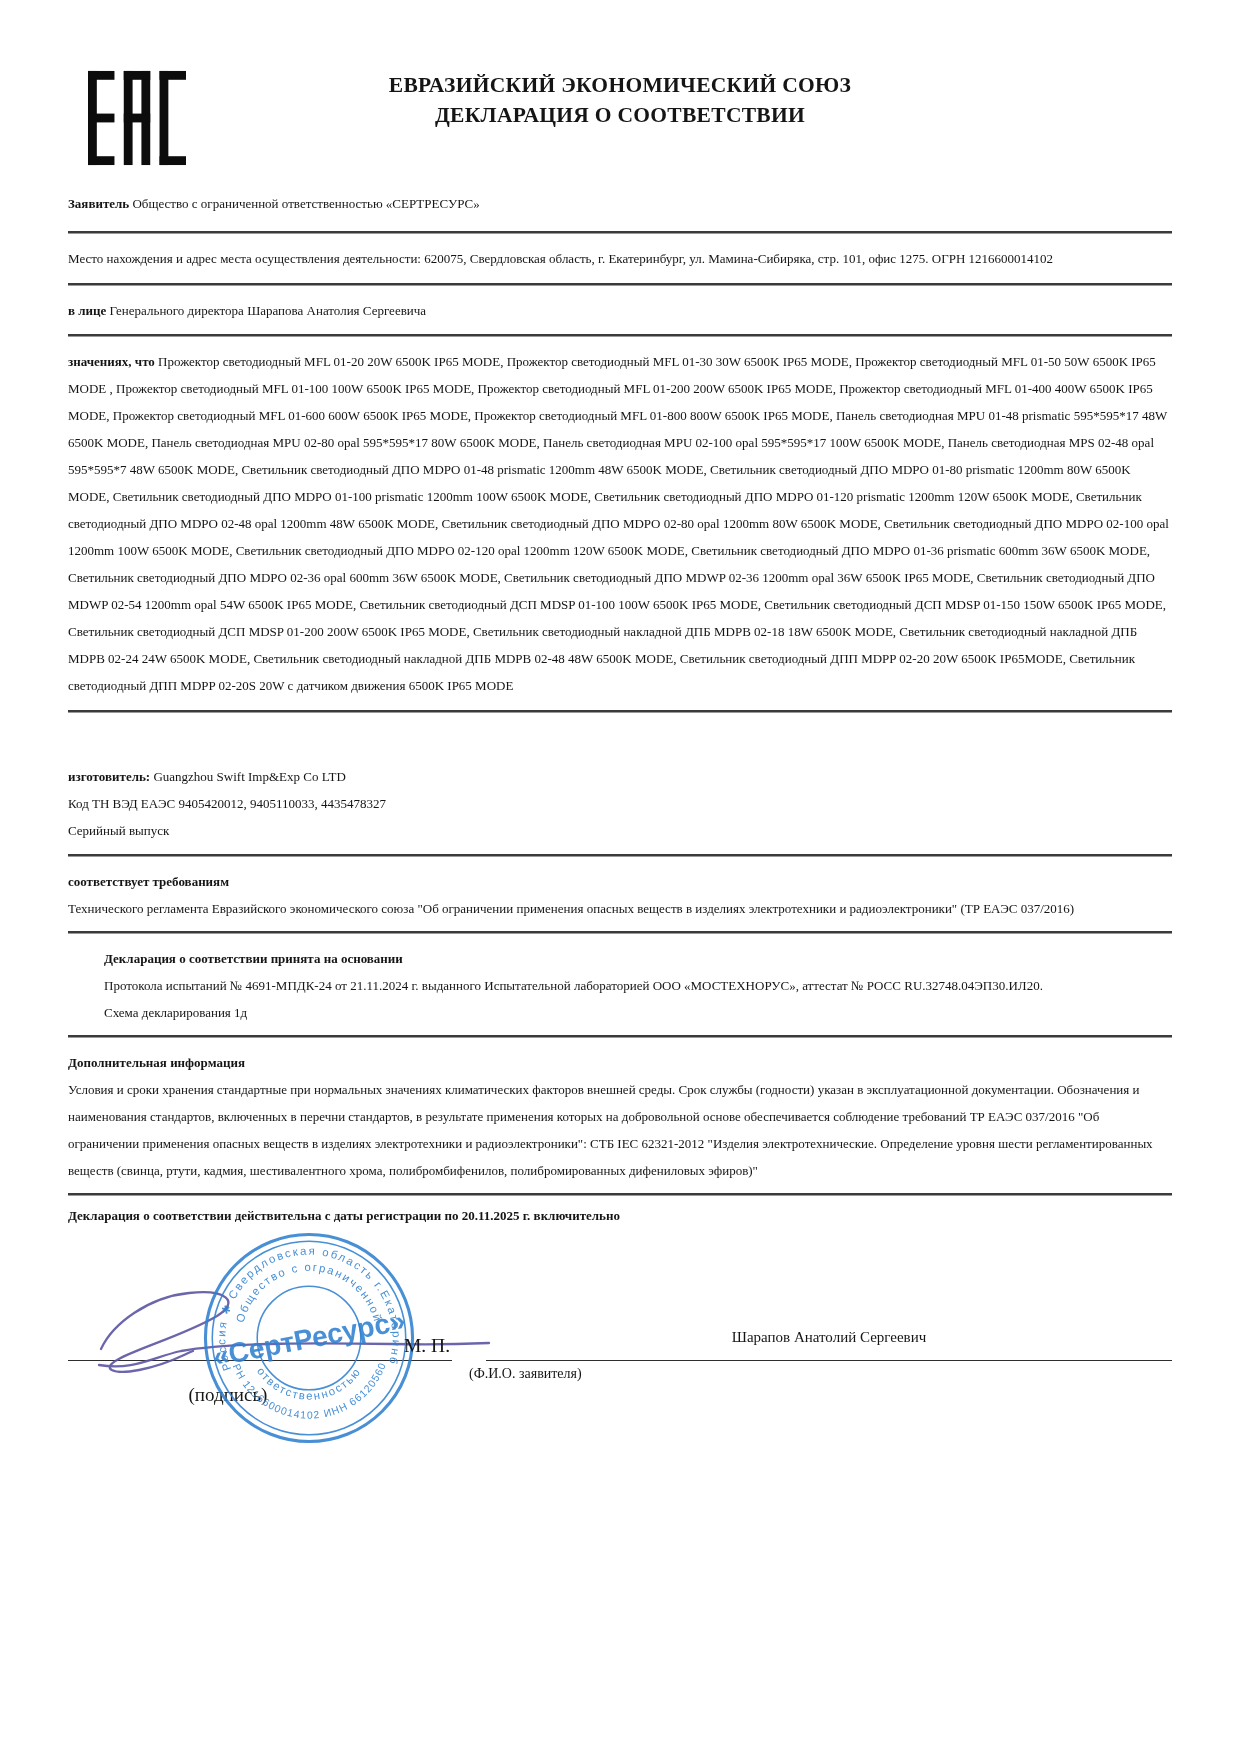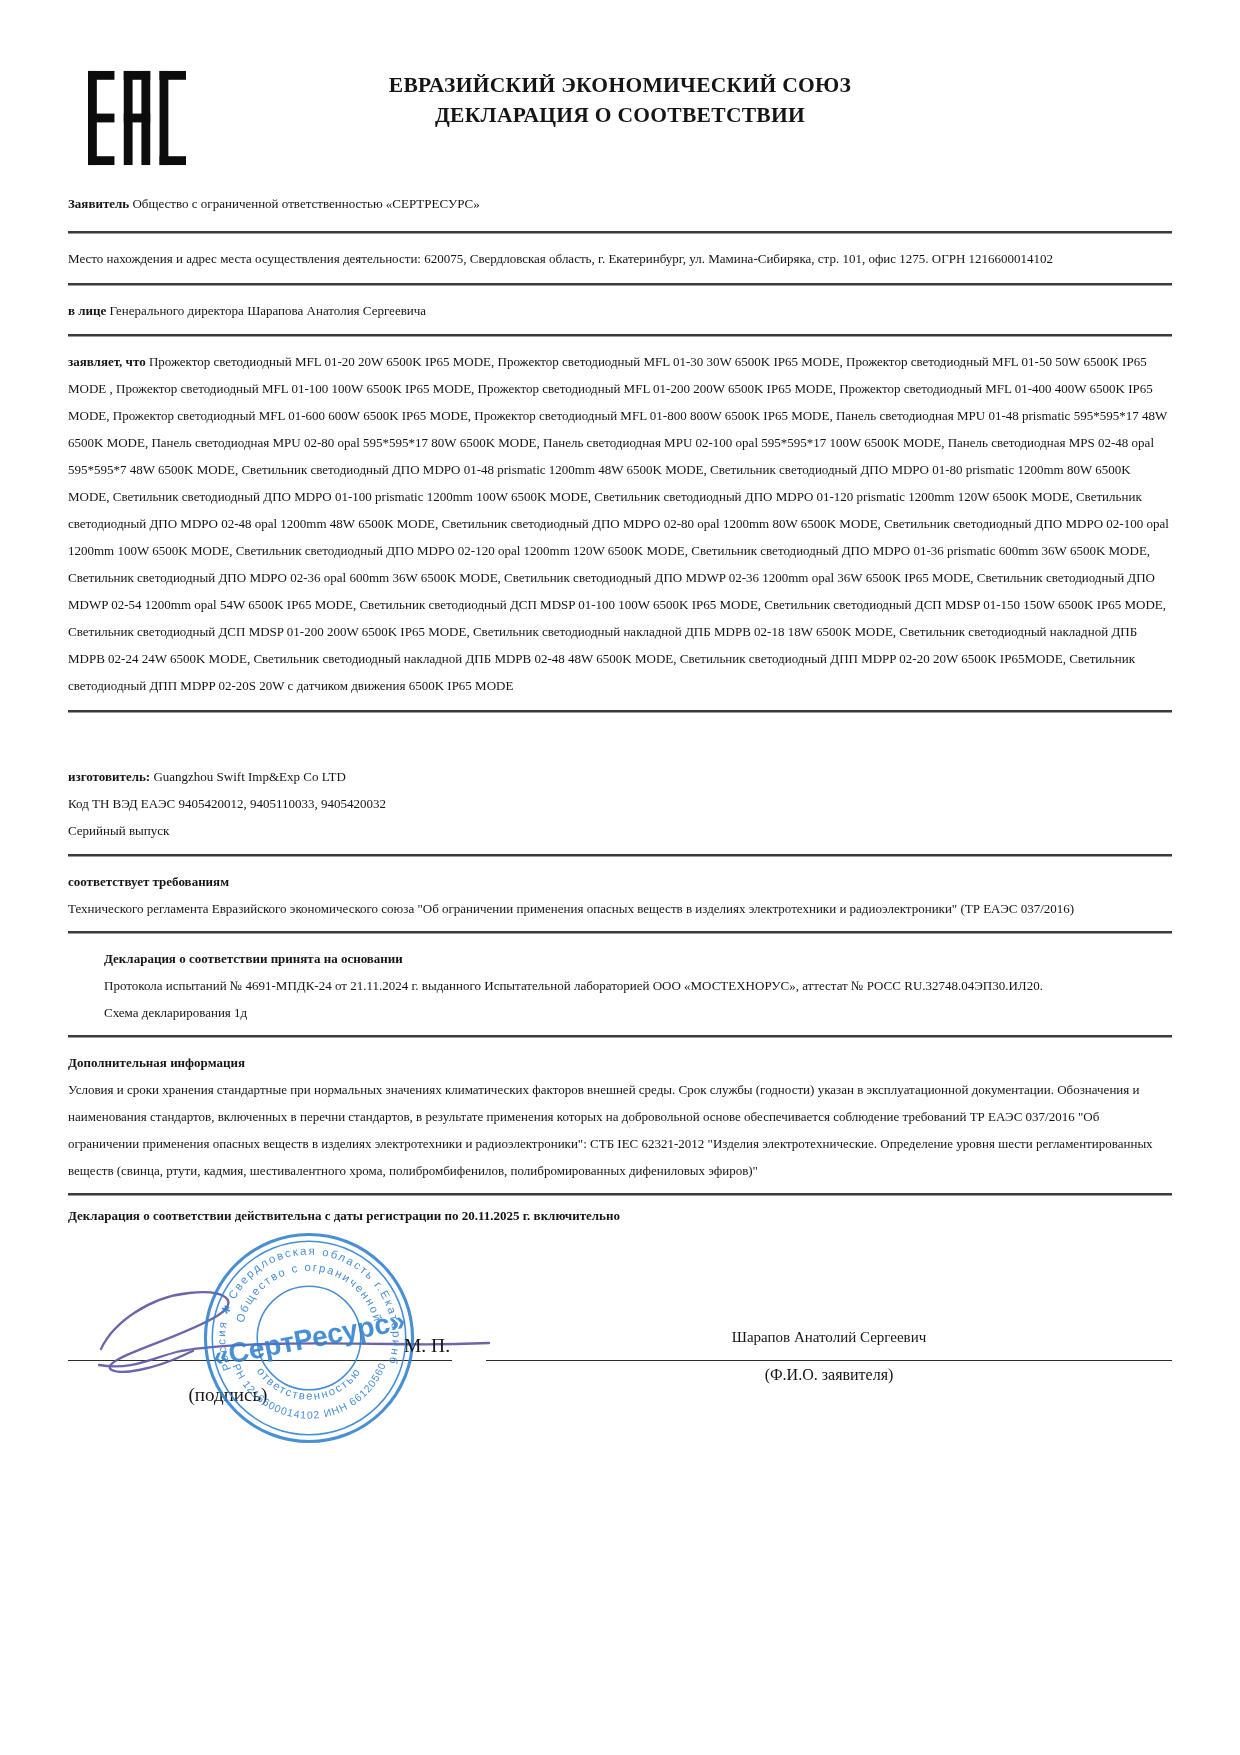--- a/index.html
+++ b/index.html
@@ -26,21 +26,21 @@
   .boldline{font-weight:bold;}
   
   .sigarea{position:relative;height:228px;margin-top:4px;}
   .sig-svg{position:absolute;left:25px;top:52px;width:410px;height:100px;z-index:2;}
   .stamp{position:absolute;left:132px;top:-4px;width:218px;height:218px;z-index:3;}
   .line-left{position:absolute;left:0;top:127px;width:384px;border-top:1.6px solid #2e2e2e;z-index:1;}
   .line-right{position:absolute;left:418px;top:127px;width:686px;border-top:1.6px solid #2e2e2e;}
   .mp{position:absolute;left:336px;top:102px;font-size:19.5px;z-index:4;}
   .cap-sign{position:absolute;left:60px;top:151px;width:200px;text-align:center;font-size:19px;z-index:1;}
   .fio-name{position:absolute;left:418px;top:96px;width:686px;text-align:center;font-size:15px;}
-  .cap-fio{position:absolute;left:418px;top:133px;width:686px;text-align:center;font-size:16px;}
+  .cap-fio{position:absolute;left:401px;top:133px;width:686px;text-align:left;font-size:14px;}
   
   .st-ring{fill:#2f80d0;font-family:"Liberation Sans","DejaVu Sans",sans-serif;}
   .st-outer{font-size:12.5px;letter-spacing:2.2px;}
   .st-digits{font-size:11.5px;letter-spacing:1.2px;}
   .st-inner{font-size:12.5px;letter-spacing:2px;}
   .st-center{fill:#2f80d0;font-family:"Liberation Sans","DejaVu Sans",sans-serif;
              font-weight:bold;font-size:31px;}
 </style>
 </head>
 <body>
@@ -80,29 +80,29 @@
   </section>
   <div class="hr"></div>
 
   <section class="sec pt" style="padding-bottom:5px;">
     <p><b>в лице</b>
        <span>Генерального директора Шарапова Анатолия Сергеевича</span></p>
   </section>
   <div class="hr"></div>
 
   <section class="sec pt pb">
-    <p><b>заявляет, что</b>
+    <p><b>значениях, что</b>
        <span>Прожектор светодиодный MFL 01-20 20W 6500K IP65 MODE, Прожектор светодиодный MFL 01-30 30W 6500K IP65 MODE, Прожектор светодиодный MFL 01-50 50W 6500K IP65 MODE , Прожектор светодиодный MFL 01-100 100W 6500K IP65 MODE, Прожектор светодиодный MFL 01-200 200W 6500K IP65 MODE, Прожектор светодиодный MFL 01-400 400W 6500K IP65 MODE, Прожектор светодиодный MFL 01-600 600W 6500K IP65 MODE, Прожектор светодиодный MFL 01-800 800W 6500K IP65 MODE, Панель  светодиодная MPU 01-48 prismatic 595*595*17 48W 6500K MODE, Панель светодиодная MPU 02-80 opal 595*595*17 80W 6500K MODE, Панель светодиодная MPU 02-100 opal 595*595*17 100W 6500K MODE, Панель светодиодная MPS 02-48 opal 595*595*7 48W 6500K MODE, Светильник светодиодный ДПО MDPO 01-48 prismatic 1200mm 48W 6500K MODE, Светильник светодиодный ДПО MDPO 01-80 prismatic 1200mm 80W 6500K MODE, Светильник светодиодный ДПО MDPO 01-100 prismatic 1200mm 100W 6500K MODE, Светильник светодиодный ДПО MDPO 01-120 prismatic 1200mm 120W 6500K MODE, Светильник светодиодный ДПО MDPO 02-48 opal 1200mm 48W 6500K MODE, Светильник светодиодный ДПО MDPO 02-80 opal 1200mm 80W 6500K MODE, Светильник светодиодный ДПО MDPO 02-100 opal 1200mm 100W 6500K MODE, Светильник светодиодный ДПО MDPO 02-120 opal 1200mm 120W 6500K MODE, Светильник светодиодный ДПО MDPO 01-36 prismatic 600mm 36W 6500K MODE, Светильник светодиодный ДПО MDPO 02-36 opal 600mm 36W 6500K MODE, Светильник  светодиодный ДПО MDWP 02-36 1200mm opal 36W 6500K IP65 MODE, Светильник  светодиодный ДПО MDWP 02-54 1200mm opal 54W 6500K IP65 MODE, Светильник светодиодный ДСП MDSP 01-100 100W 6500K IP65 MODE, Светильник светодиодный ДСП MDSP 01-150 150W 6500K IP65 MODE, Светильник светодиодный ДСП MDSP 01-200 200W 6500K IP65 MODE, Светильник светодиодный накладной ДПБ MDPB 02-18 18W 6500K MODE, Светильник светодиодный накладной ДПБ MDPB 02-24 24W 6500K MODE, Светильник светодиодный накладной ДПБ MDPB 02-48 48W 6500K MODE, Светильник светодиодный ДПП MDPP 02-20 20W 6500K IP65MODE, Светильник светодиодный ДПП MDPP 02-20S 20W с датчиком движения 6500K IP65 MODE</span></p>
   </section>
   <div class="hr"></div>
 
   <section class="sec pt" style="padding-bottom:5px;margin-top:45px;">
     <p><b>изготовитель:</b>
        <span>Guangzhou Swift Imp&amp;Exp Co LTD</span></p>
-    <p>Код ТН ВЭД ЕАЭС 9405420012, 9405110033, 9405420032</p>
+    <p>Код ТН ВЭД ЕАЭС 9405420012, 9405110033, 4435478327</p>
     <p>Серийный выпуск</p>
   </section>
   <div class="hr"></div>
 
   <section class="sec pt" style="padding-bottom:4px;">
     <p class="boldline">соответствует требованиям</p>
     <p>Технического регламента Евразийского экономического союза "Об ограничении применения опасных веществ в изделиях электротехники и радиоэлектроники" (ТР ЕАЭС 037/2016)</p>
   </section>
   <div class="hr"></div>
 

